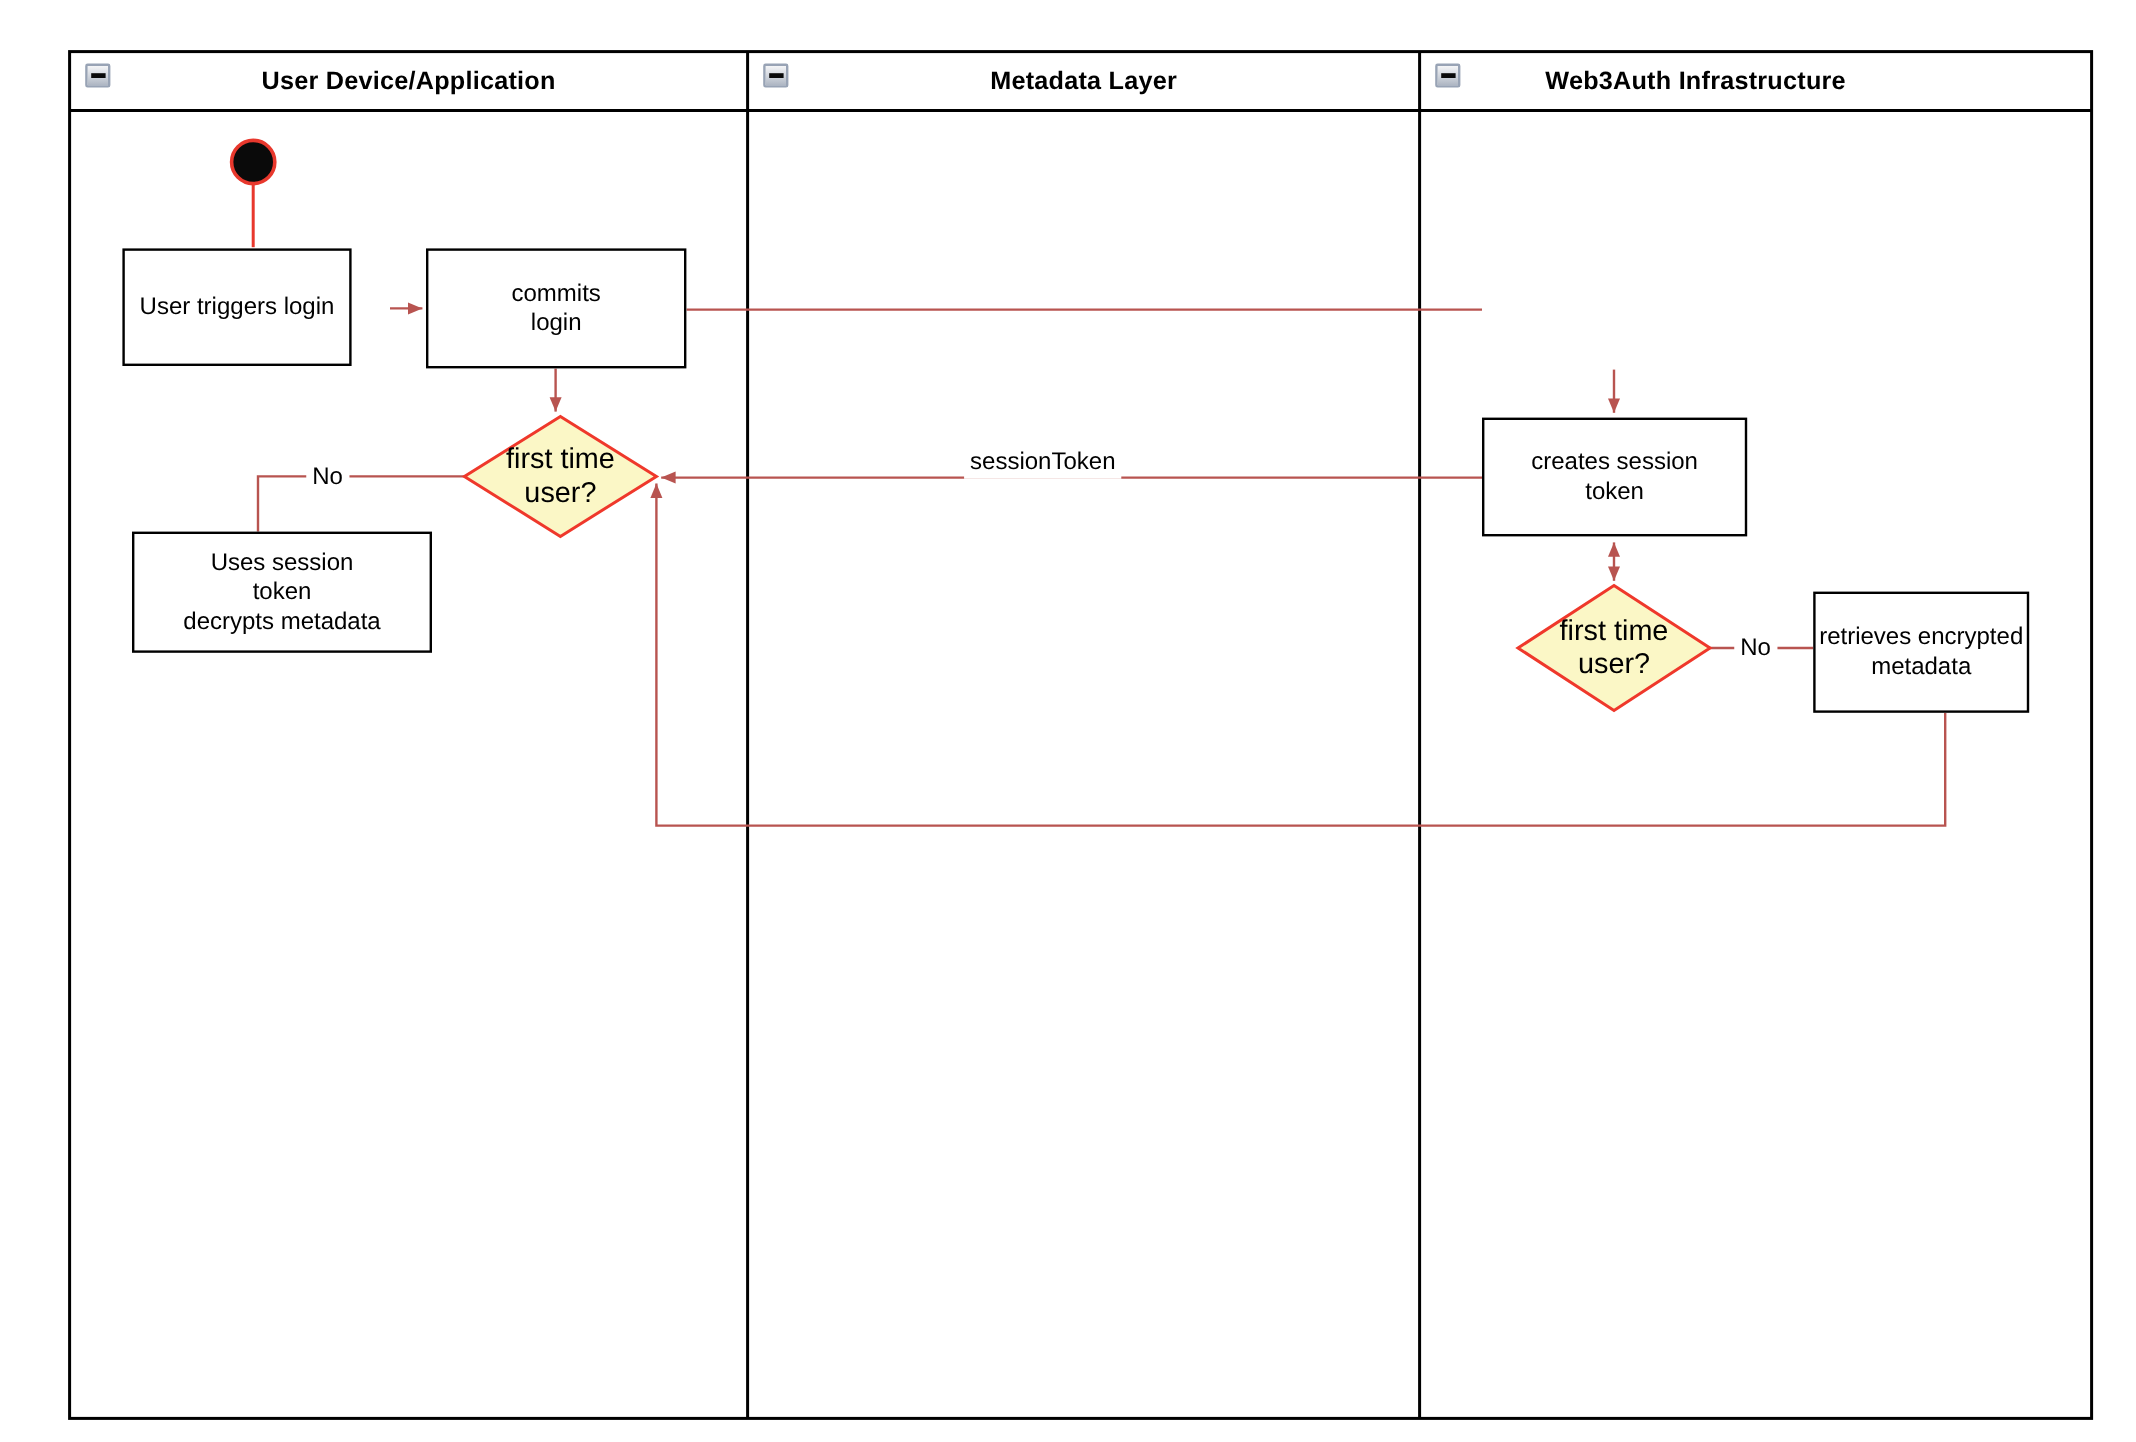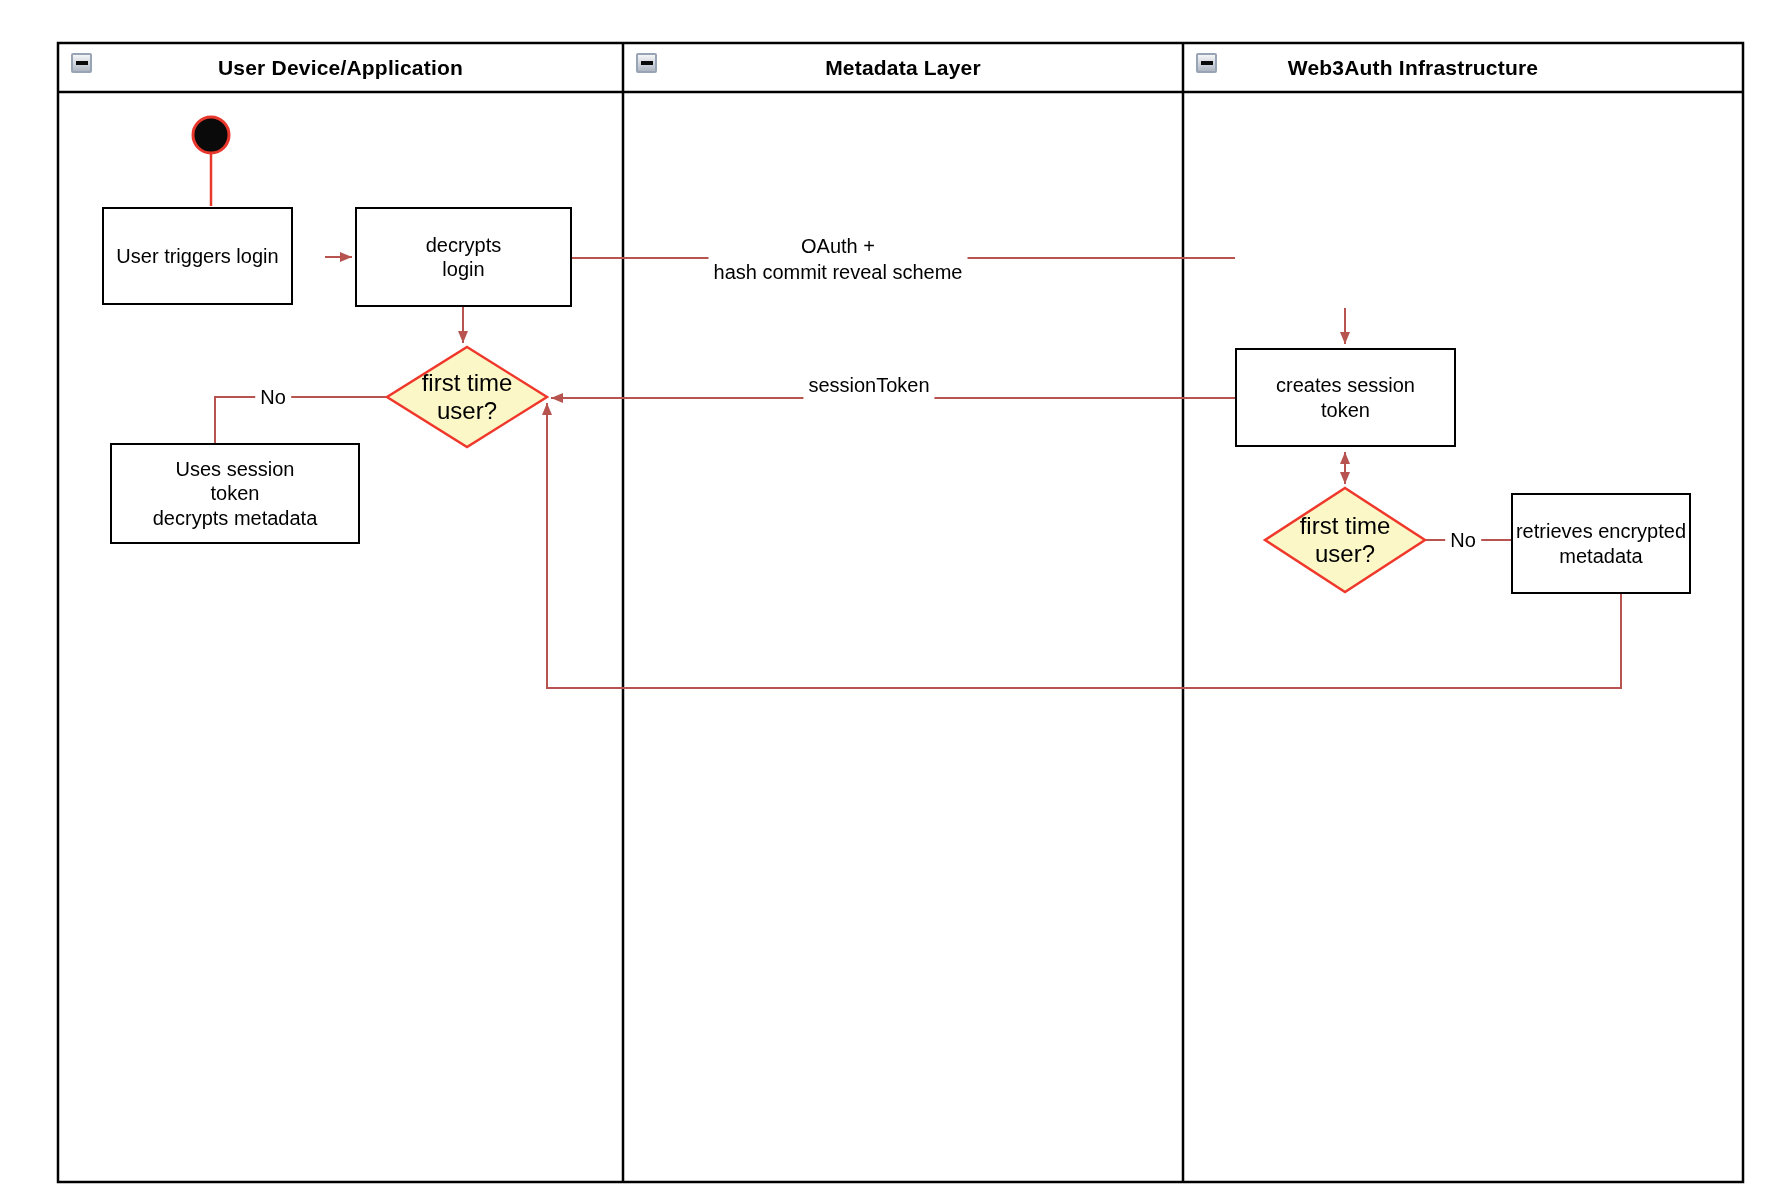--- a/index.html
+++ b/index.html
@@ -89,34 +89,32 @@
       <span class="minus-bar"></span>
     </div>
   <div class="collapse" style="left:636px;">
       <span class="minus-bar"></span>
     </div>
   <div class="collapse" style="left:1196px;">
       <span class="minus-bar"></span>
     </div>
 
   <div class="rect-node" style="left:102px;top:207px;width:191px;height:98px;">User triggers login</div>
-  <div class="rect-node" style="left:355px;top:207px;width:217px;height:100px;">decrypts
+  <div class="rect-node" style="left:355px;top:207px;width:217px;height:100px;">commits
 login</div>
   <div class="rect-node" style="left:110px;top:443px;width:250px;height:101px;">Uses session
 token
 decrypts metadata</div>
   <div class="rect-node" style="left:1235px;top:348px;width:221px;height:99px;">creates session
 token</div>
   <div class="rect-node" style="left:1511px;top:493px;width:180px;height:101px;">retrieves encrypted
 metadata</div>
 
   <div class="decision-label" style="left:387px;top:357px;width:160px;height:80px;">first time
 user?</div>
   <div class="decision-label" style="left:1265px;top:500px;width:160px;height:80px;">first time
 user?</div>
 
-  <div class="edge-label" style="left:838px;top:259px;">OAuth +
-hash commit reveal scheme</div>
   <div class="edge-label" style="left:869px;top:385px;">sessionToken</div>
   <div class="edge-label" style="left:273px;top:397px;">No</div>
   <div class="edge-label" style="left:1463px;top:540px;">No</div>
 
 </div>
 
 </body></html>

